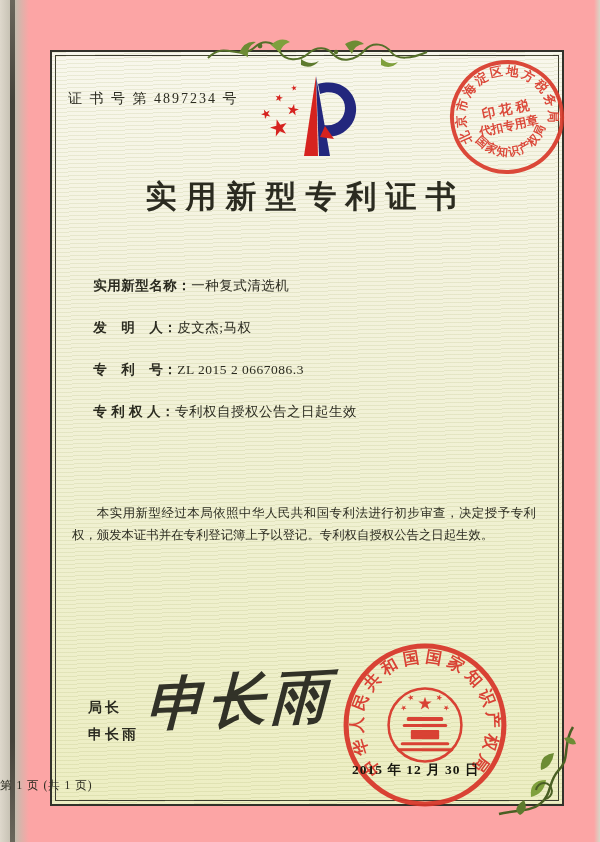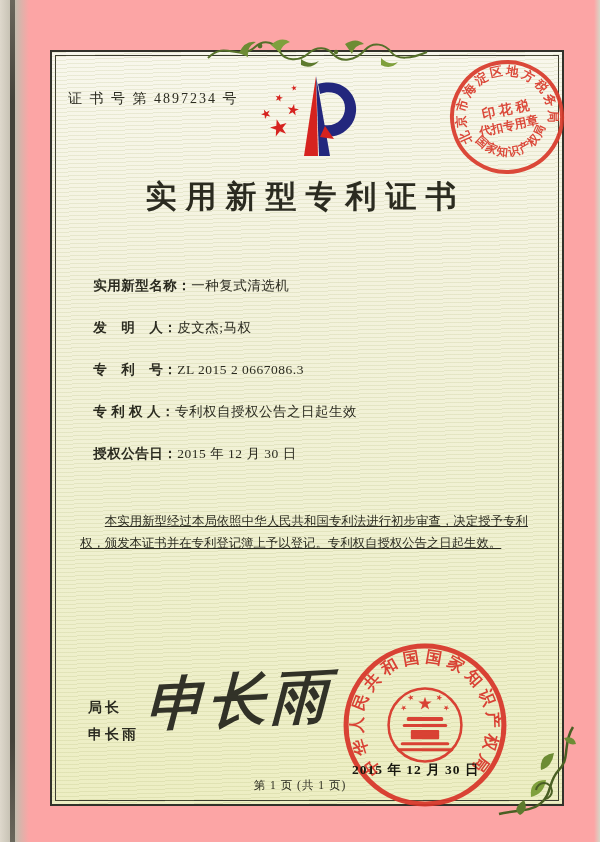--- a/index.html
+++ b/index.html
@@ -21,30 +21,30 @@
   
   .cert-no{position:absolute;left:68px;top:90px;font-size:14px;letter-spacing:2px;z-index:2;}
   .logo{position:absolute;left:248px;top:64px;width:120px;height:104px;z-index:2;}
   .title{position:absolute;left:0;right:0;top:176px;text-align:center;font-size:31px;font-weight:700;
          letter-spacing:9px;z-index:2;padding-left:11px;}
   .fields{position:absolute;left:70px;top:261px;z-index:2;}
   .field-row{height:20px;margin-bottom:22px;font-size:13.5px;letter-spacing:0.5px;white-space:pre;}
   .field-label{font-weight:600;}
   .paras{position:absolute;left:68px;top:498px;width:472px;z-index:2;font-size:12.4px;line-height:1.78;
          text-align:justify;}
-  .paras p{margin:12px;text-indent:2em;text-decoration:underline;}
+  .paras p{margin:4px;text-indent:2em;}
   .signer{position:absolute;left:88px;top:699px;font-size:14px;letter-spacing:3px;z-index:3;font-weight:600;text-align:right;}
   .signer-name{position:absolute;left:88px;top:726px;font-size:14px;letter-spacing:3px;z-index:3;font-weight:600;}
   .signature{position:absolute;left:146px;top:662px;font-size:58px;z-index:3;color:#23231b;
          font-style:italic;font-weight:700;letter-spacing:4px;transform:rotate(-3deg) skewX(-4deg);opacity:.92;}
   .tax-stamp{position:absolute;left:448px;top:58px;width:118px;height:118px;transform:rotate(-12deg);z-index:3;opacity:.92;}
   .authority-seal{position:absolute;left:340px;top:640px;width:170px;height:170px;z-index:3;opacity:.93;}
   .seal-date{position:absolute;left:352px;top:761px;font-size:13.5px;font-weight:600;letter-spacing:1px;
          color:#17170f;z-index:4;}
-  .footer{position:absolute;left:0;right:0;top:778px;text-align:center;font-size:11.5px;letter-spacing:1px;z-index:2;}
+  .footer{position:absolute;left:0;right:0;top:778px;font-size:11.5px;letter-spacing:1px;z-index:2;}
 </style>
 </head>
 <body>
 
 <div class="page">
   <div class="spine-a"></div>
   <div class="spine-b"></div>
   <div class="spine-c"></div>
   <div class="right-edge"></div>
 
@@ -113,23 +113,20 @@
     </div>
     <div class="field-row">
       <span class="field-label">发　明　人：</span><span>皮文杰;马权</span>
     </div>
     <div class="field-row">
       <span class="field-label">专　利　号：</span><span>ZL 2015 2 0667086.3</span>
     </div>
     <div class="field-row">
       <span class="field-label">专 利 权 人：</span><span>专利权自授权公告之日起生效</span>
     </div>
-    <div class="field-row">
-      <span class="field-label">授权公告日：</span><span>2015 年 12 月 30 日</span>
-    </div>
   </div>
 
   <div class="paras">
     <p>本实用新型经过本局依照中华人民共和国专利法进行初步审查，决定授予专利权，颁发本证书并在专利登记簿上予以登记。专利权自授权公告之日起生效。</p>
   </div>
 
   <div class="signer">局长</div>
   <div class="signer-name">申长雨</div>
   <div class="signature">申长雨</div>
 

